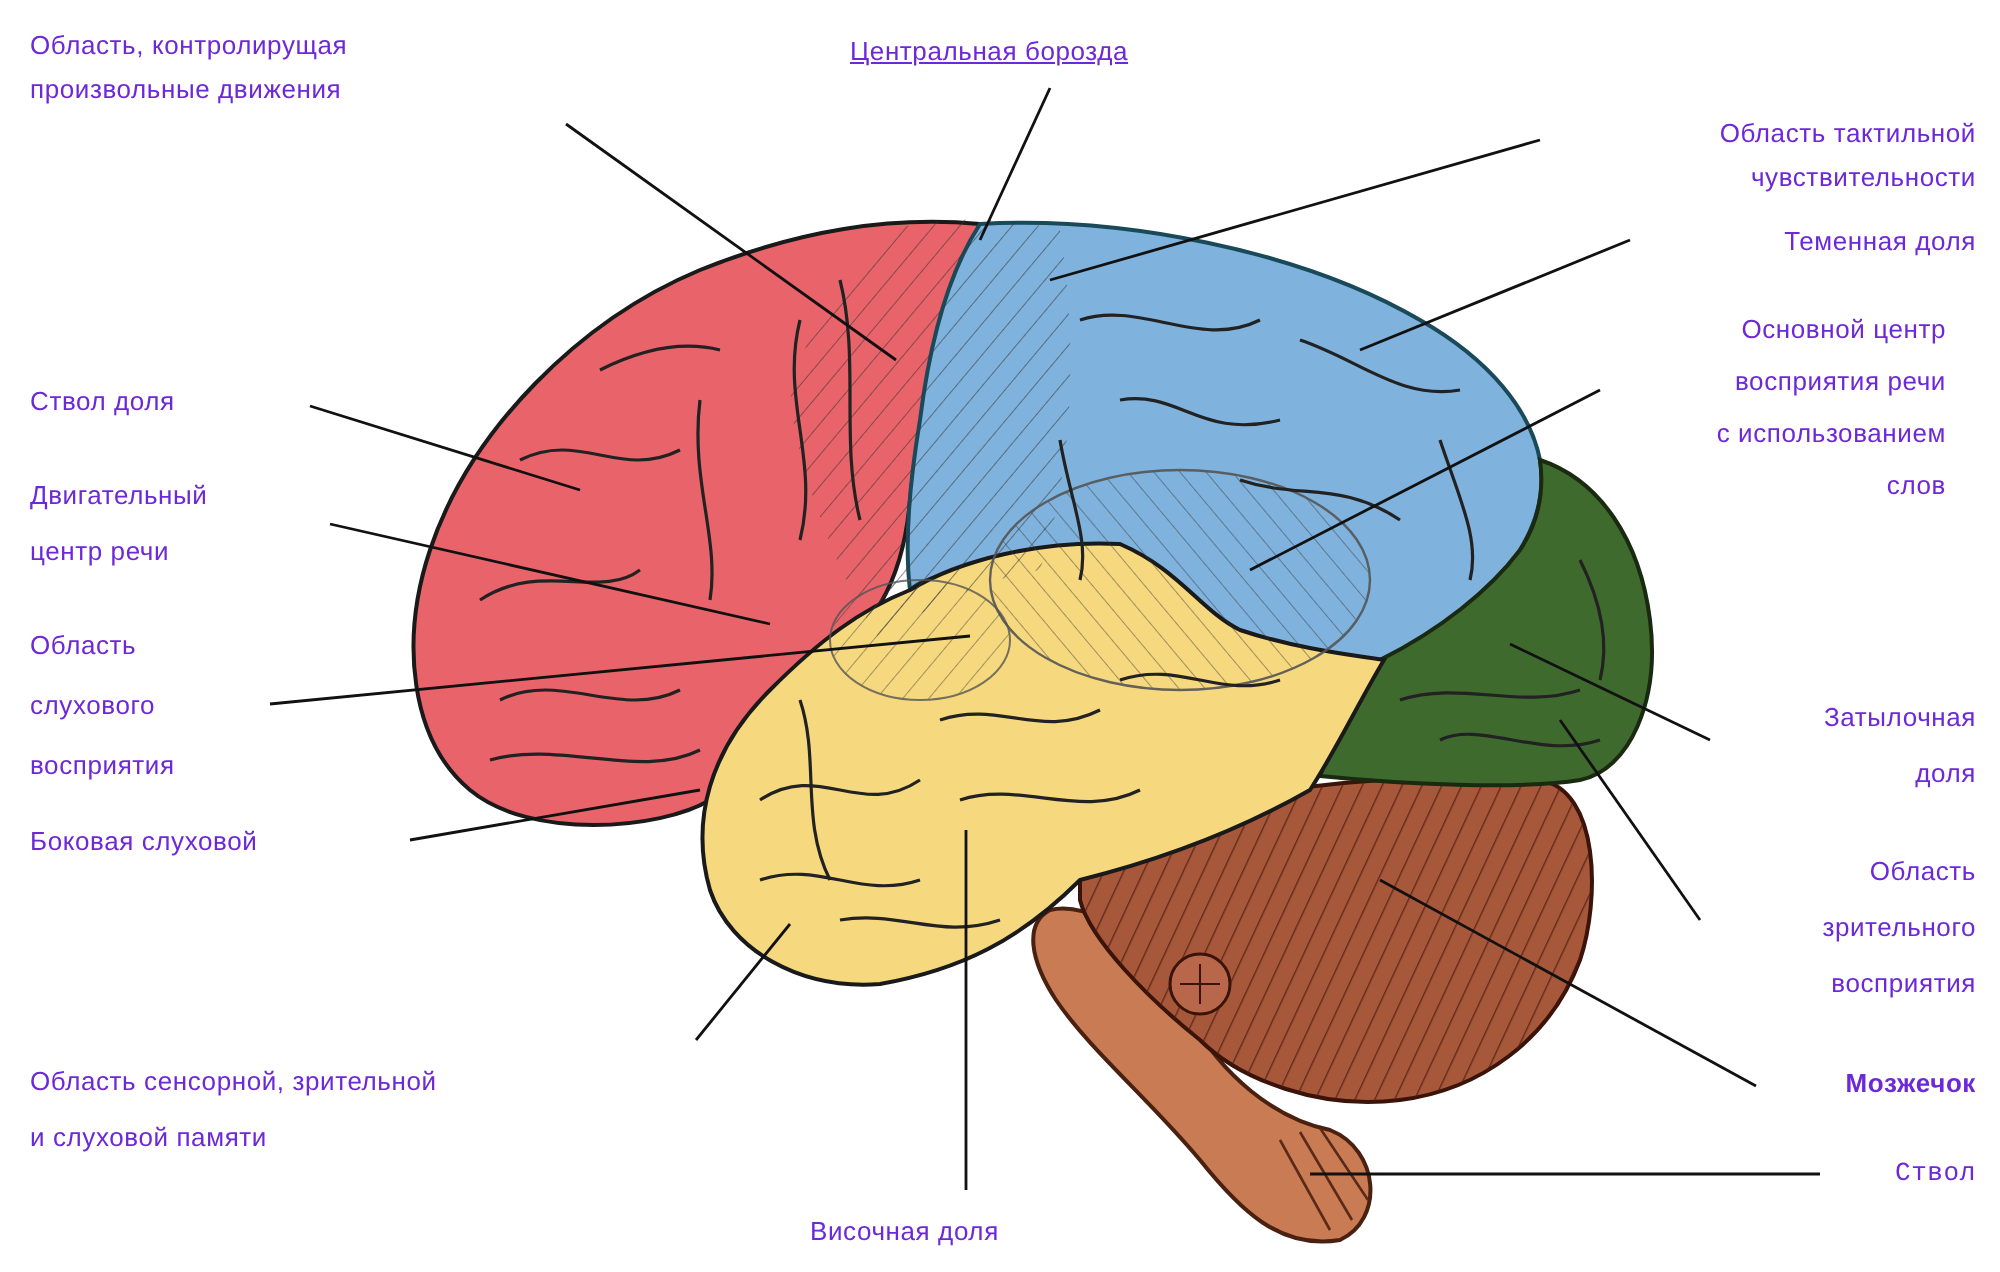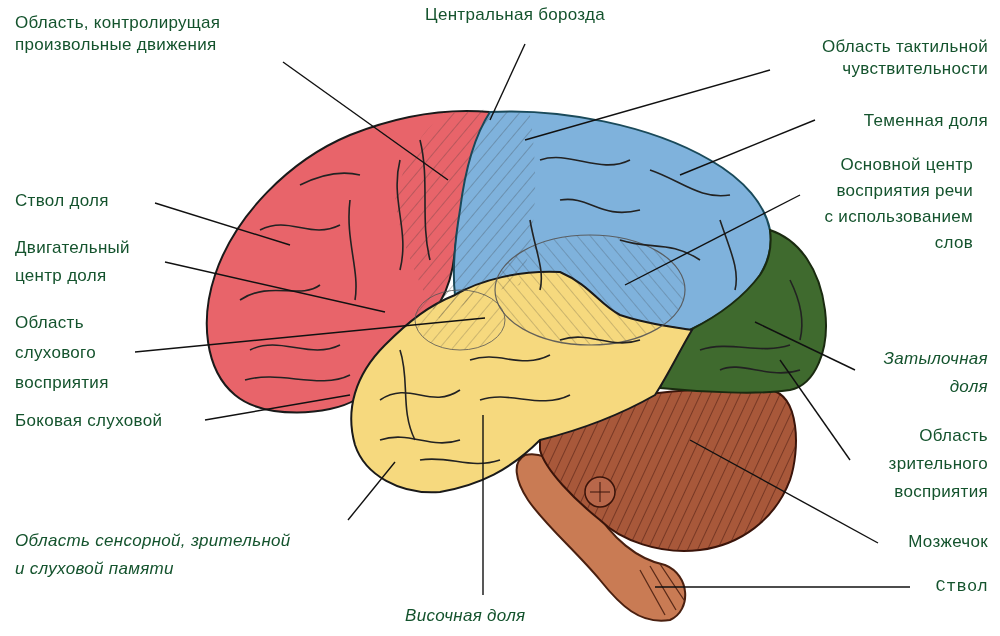--- a/index.html
+++ b/index.html
@@ -1,19 +1,19 @@
 <!DOCTYPE html>
 <html><head>
   <meta charset="utf-8">
   <style>
     html, body { margin: 0; padding: 0; background: #ffffff; }
     body { width: 1000px; height: 636px; position: relative; overflow: hidden;
            font-family: "Liberation Sans", "DejaVu Sans", sans-serif; }
     #diagram { position: absolute; left: 0; top: 0; width: 1000px; height: 636px; }
-    .label { position: absolute; font-size: 17px; line-height: 22px; color: #14532d;
+    .label { position: absolute; font-size: 13px; line-height: 22px; color: #6d28d9;
              white-space: pre; letter-spacing: 0.3px; }
     .label.right { text-align: right; }
   </style>
 </head>
 <body>
 
 <svg id="diagram" viewBox="0 0 1000 636" xmlns="http://www.w3.org/2000/svg">
   <defs>
     <pattern id="hatch" patternUnits="userSpaceOnUse" width="10" height="10" patternTransform="rotate(40)">
       <line x1="0" y1="0" x2="0" y2="10" stroke="#333" stroke-width="1" opacity="0.55"></line>
@@ -87,37 +87,37 @@
     <line x1="850" y1="460" x2="780" y2="360"></line>
     <line x1="348" y1="520" x2="395" y2="462"></line>
     <line x1="483" y1="595" x2="483" y2="415"></line>
     <line x1="878" y1="543" x2="690" y2="440"></line>
     <line x1="910" y1="587" x2="655" y2="587"></line>
   </g>
 </svg>
 
 <div class="label" style="left:15px; top:12px;">Область, контролирущая
 произвольные движения</div>
-<div class="label" style="left:425px; top:4px;">Центральная борозда</div>
-<div class="label right" style="right:12px; top:36px;">Область тактильной
+<div class="label" style="left:425px; top:15px;text-decoration:underline;">Центральная борозда</div>
+<div class="label right" style="right:12px; top:56px;">Область тактильной
 чувствительности</div>
 <div class="label right" style="right:12px; top:110px;">Теменная доля</div>
 <div class="label right" style="right:27px; top:152px; line-height:26px;">Основной центр
 восприятия речи
 с использованием
 слов</div>
 <div class="label" style="left:15px; top:190px;">Ствол доля</div>
 <div class="label" style="left:15px; top:234px; line-height:28px;">Двигательный
-центр доля</div>
+центр речи</div>
 <div class="label" style="left:15px; top:308px; line-height:30px;">Область
 слухового
 восприятия</div>
 <div class="label" style="left:15px; top:410px;">Боковая слуховой</div>
-<div class="label right" style="right:12px; top:345px; line-height:28px;font-style:italic;">Затылочная
+<div class="label right" style="right:12px; top:345px; line-height:28px;">Затылочная
 доля</div>
 <div class="label right" style="right:12px; top:422px; line-height:28px;">Область
 зрительного
 восприятия</div>
-<div class="label" style="left:15px; top:527px; line-height:28px;font-style:italic;">Область сенсорной, зрительной
+<div class="label" style="left:15px; top:527px; line-height:28px;">Область сенсорной, зрительной
 и слуховой памяти</div>
-<div class="label right" style="right:12px; top:531px;">Мозжечок</div>
+<div class="label right" style="right:12px; top:531px;font-weight:bold;">Мозжечок</div>
 <div class="label right" style="right:12px; top:576px;font-family:Liberation Mono, monospace;">Ствол</div>
-<div class="label" style="left:405px; top:605px;font-style:italic;">Височная доля</div>
+<div class="label" style="left:405px; top:605px;">Височная доля</div>
 
 </body></html>

